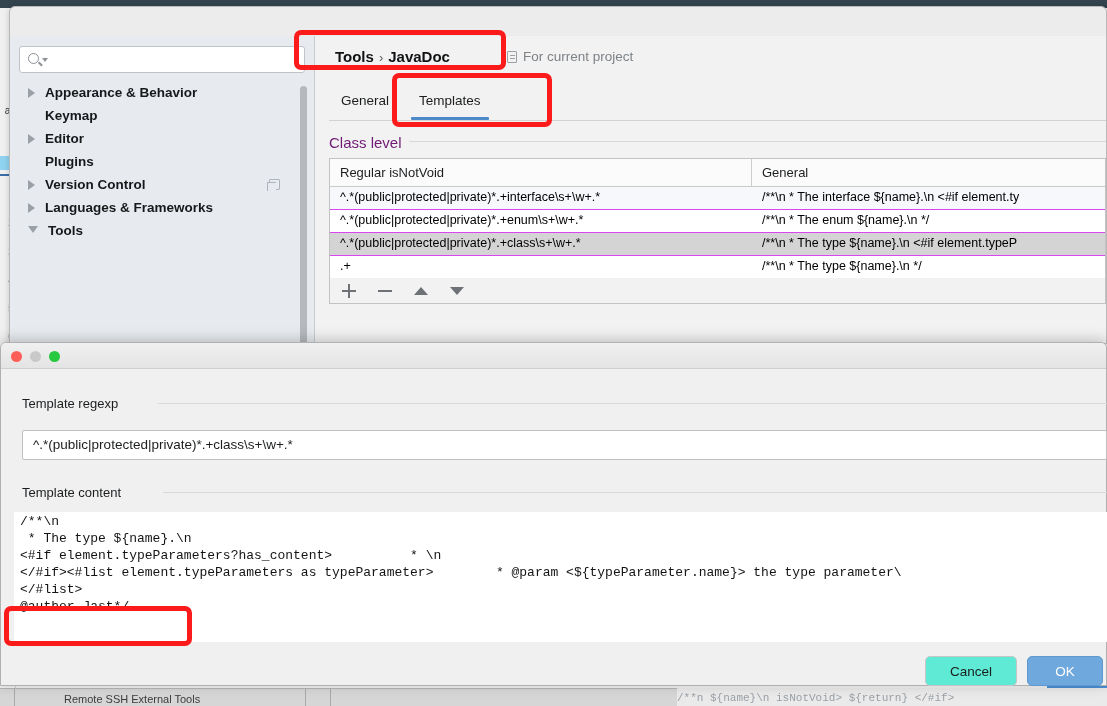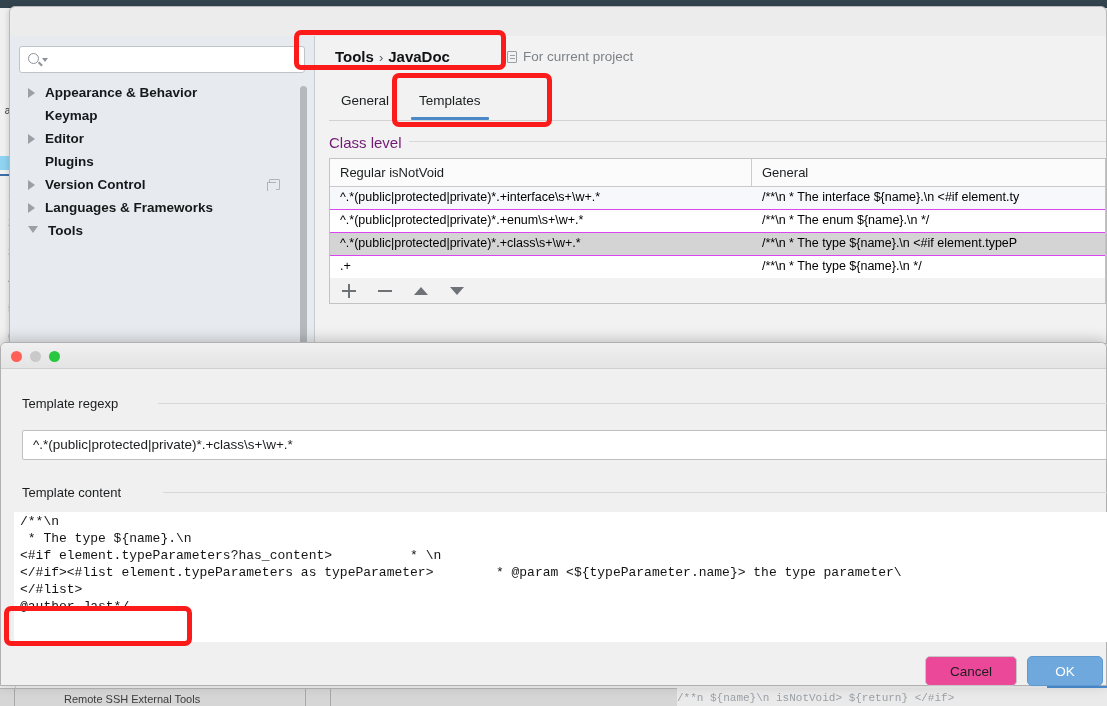--- a/index.html
+++ b/index.html
@@ -201,21 +201,21 @@
     background:#fff; font-family:"Liberation Mono", monospace; font-size:13px;
     color:#141414; overflow:hidden; line-height:17px; padding-top:1px;
   }
   .ca-line { white-space:pre; padding-left:6px; }
 
   .btn {
     position:absolute; height:30px; border-radius:5px; font-size:13.5px;
     display:flex; align-items:center; justify-content:center;
   }
   .btn.cancel {
-    left:925px; top:656px; width:92px; background:#ec4899;
+    left:925px; top:656px; width:92px; background:#5eead4;
     border:1px solid #c6c6c6; color:#1b1d1f;
   }
   .btn.ok {
     left:1027px; top:656px; width:76px; background:#6fa8dc;
     border:1px solid #5e9ad0; color:#fff;
   }
 
   
   .ann {
     position:absolute; border:5px solid #fc1b1b; border-radius:7px;

